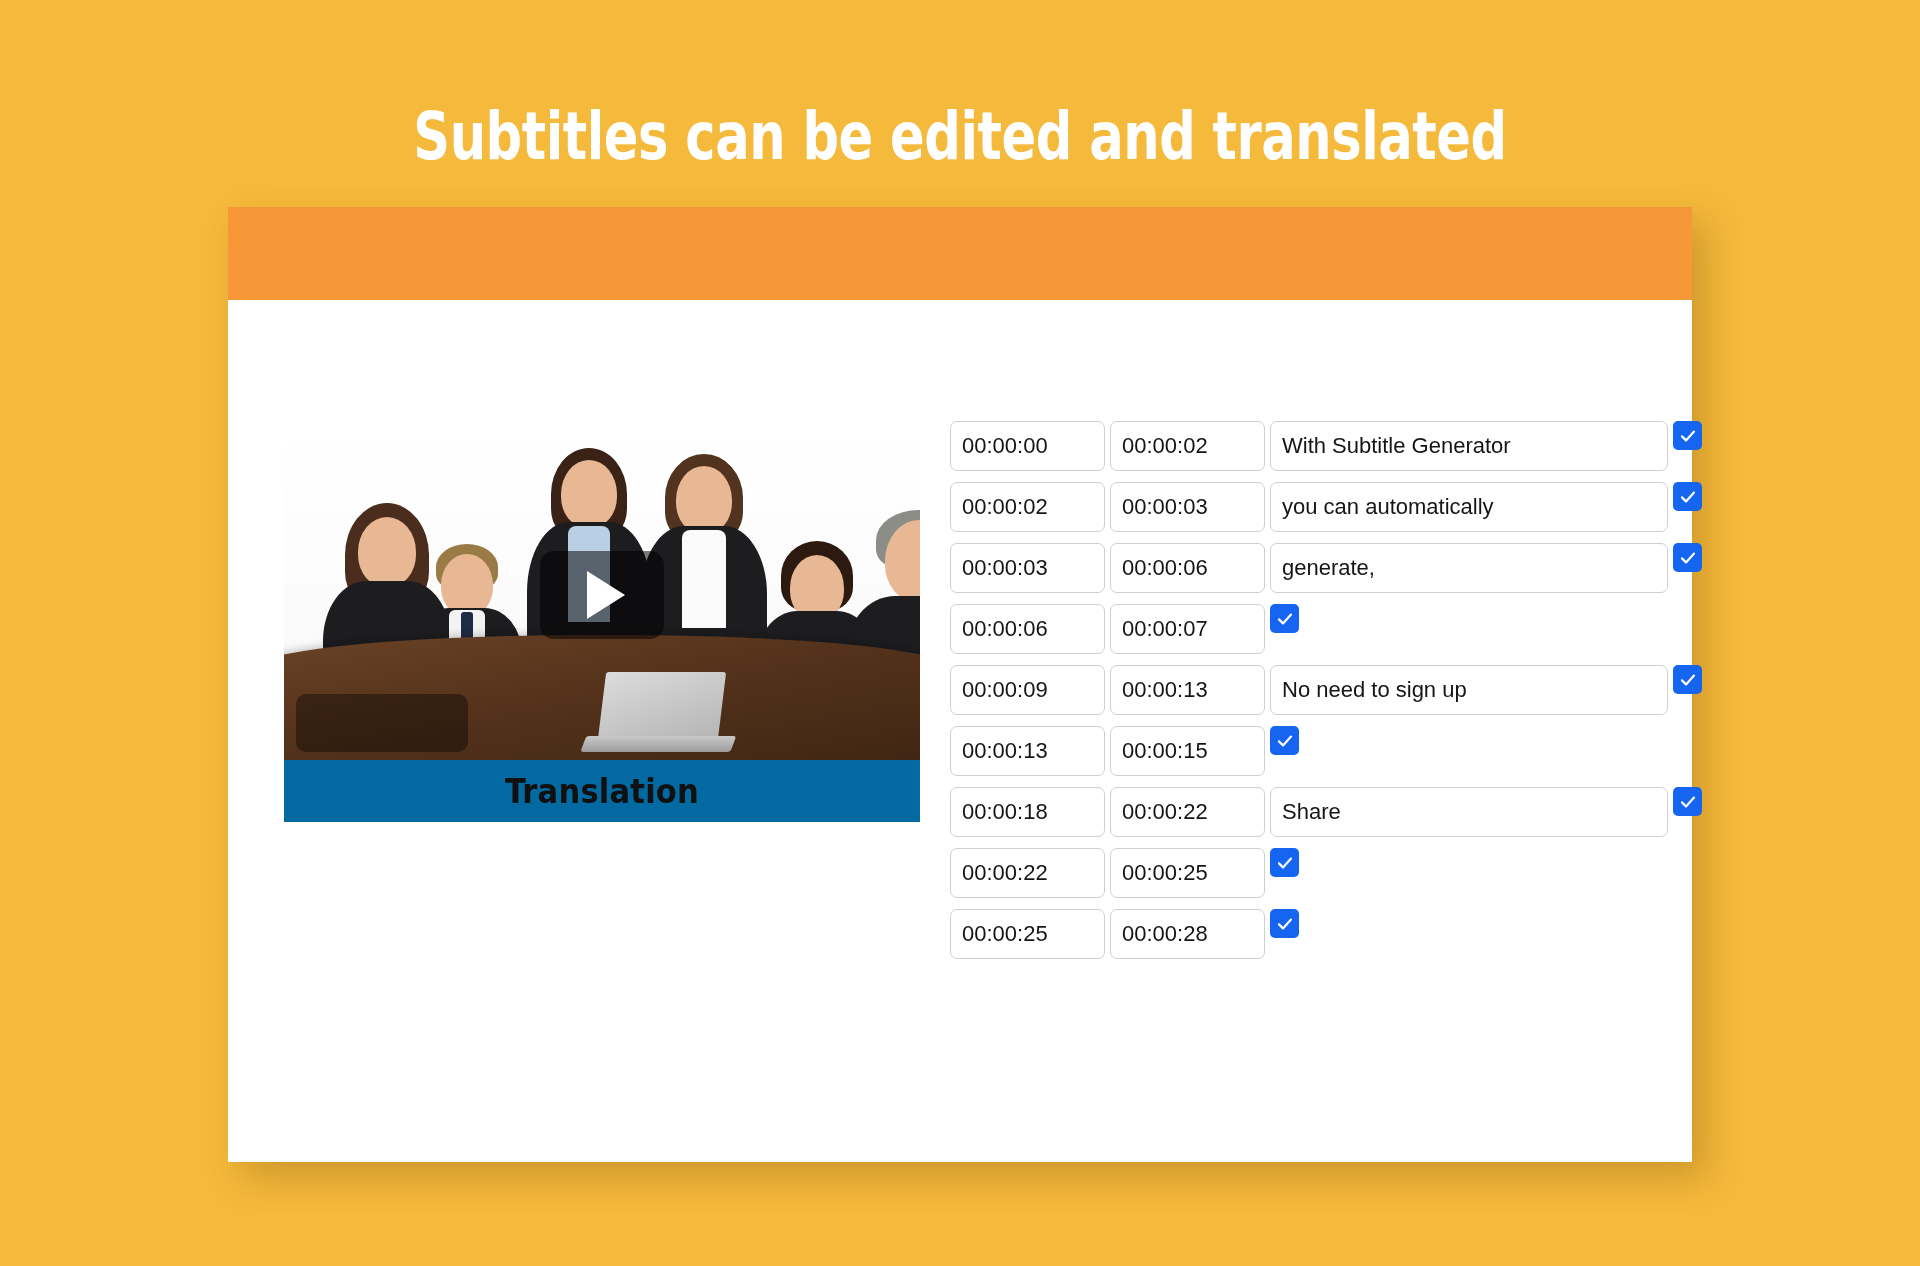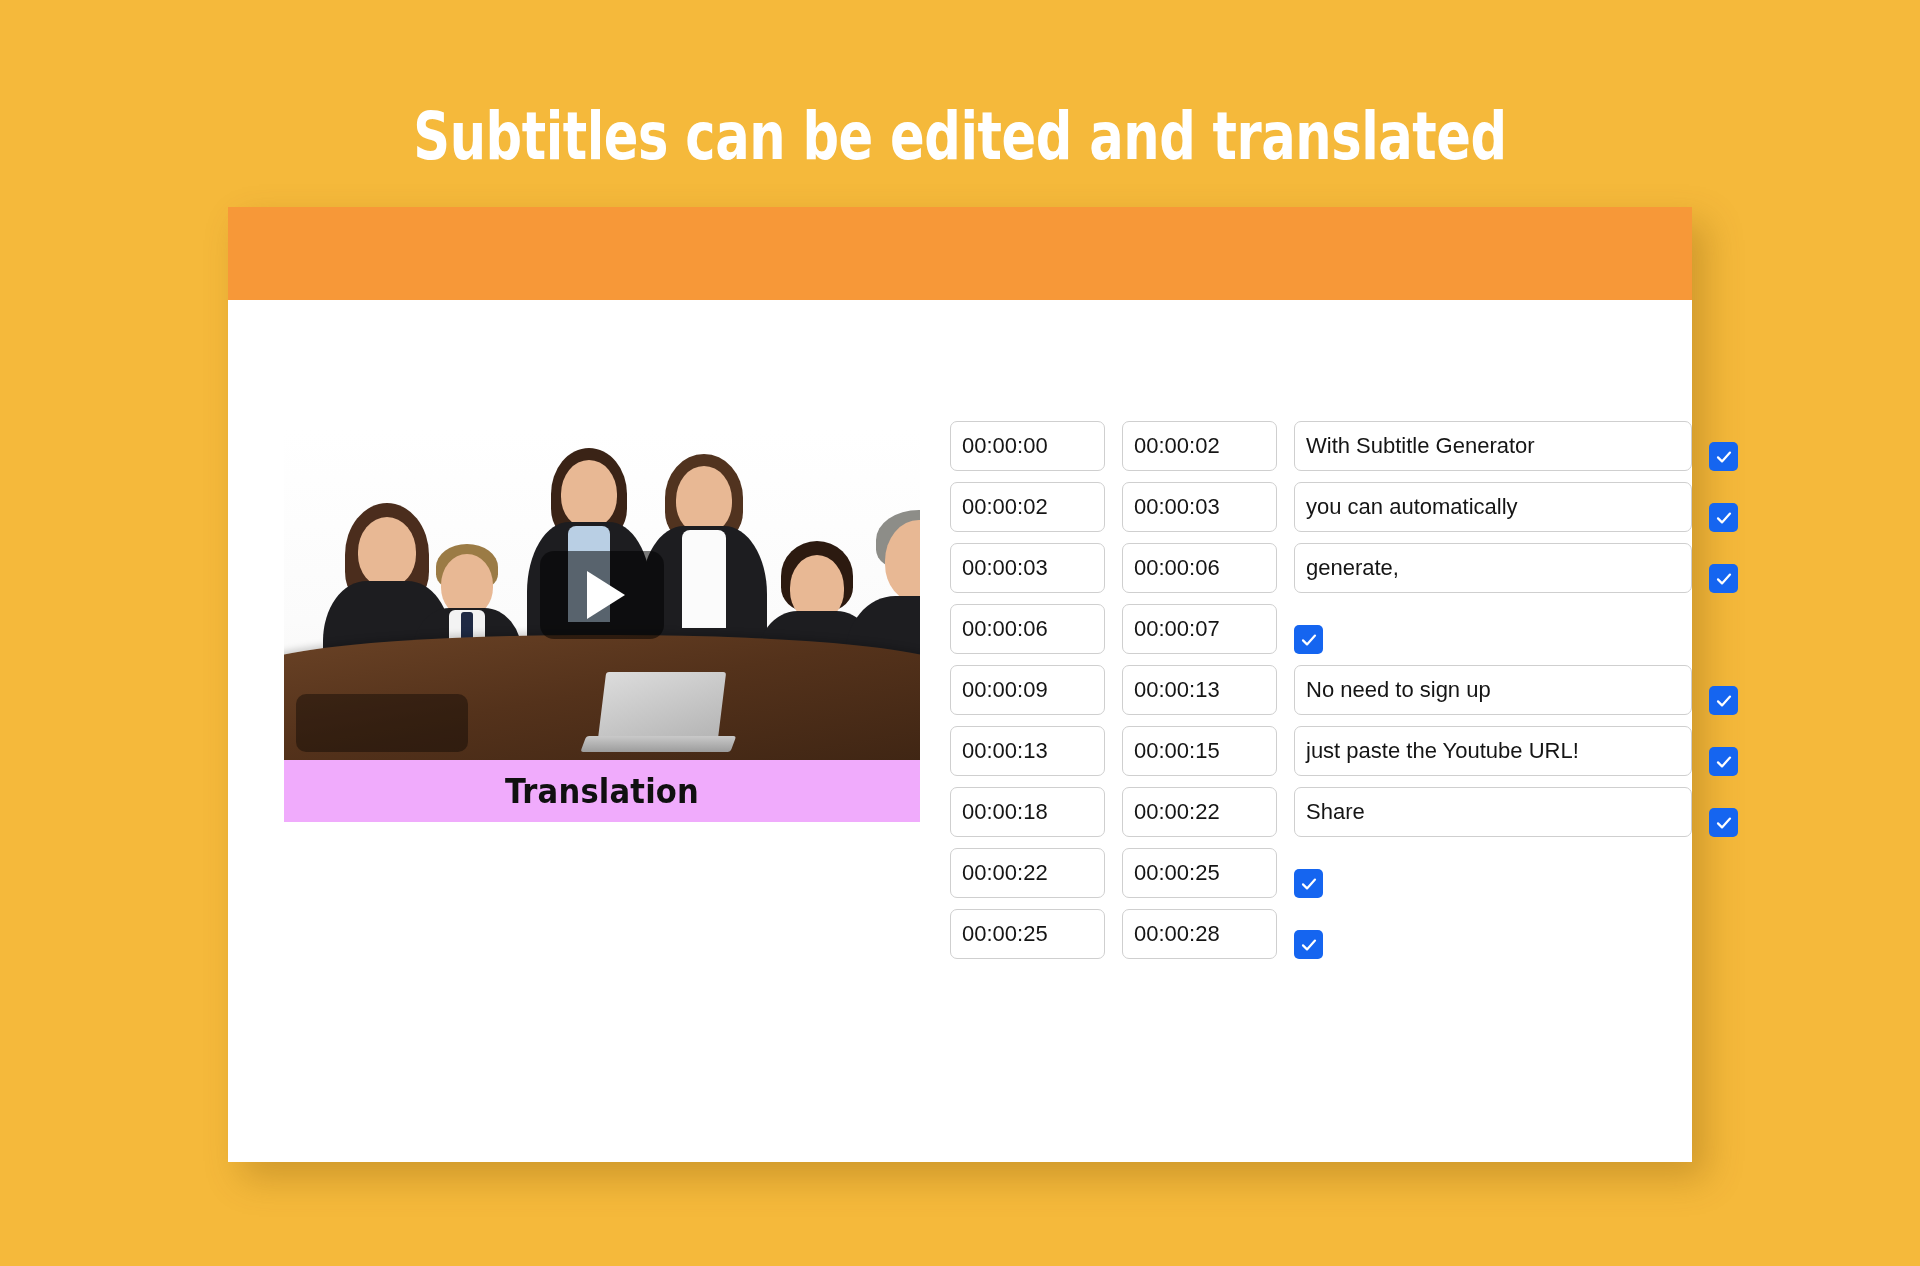--- a/index.html
+++ b/index.html
@@ -159,21 +159,21 @@
   .play-btn .tri {
     width: 0; height: 0;
     border-left: 38px solid #ffffff;
     border-top: 24px solid transparent;
     border-bottom: 24px solid transparent;
     margin-left: 8px;
   }
   .translation-bar {
     width: 636px;
     height: 62px;
-    background: #f0abfc;
+    background: #0369a1;
     display: flex;
     align-items: center;
     justify-content: center;
   }
   .translation-bar span {
     font-family: "DejaVu Sans Condensed", "Liberation Sans Narrow", "Liberation Sans", sans-serif;
     font-weight: bold;
     font-size: 34px;
     color: #101010;
     letter-spacing: 0.2px;
@@ -183,22 +183,22 @@
   .subtitle-table {
     position: absolute;
     left: 722px;
     top: 121px;
     display: flex;
     flex-direction: column;
     gap: 11px;
   }
   .sub-row {
     display: flex;
-    align-items: flex-end;
-    gap: 17px;
+    align-items: flex-start;
+    gap: 5px;
   }
   .field {
     box-sizing: border-box;
     height: 50px;
     background: #ffffff;
     border: 1px solid #cfcfcf;
     border-radius: 7px;
     display: flex;
     align-items: center;
     padding: 0 11px;
@@ -340,21 +340,20 @@
           <div class="field text">No need to sign up</div>
           <div class="checkbox">
             <svg width="20" height="20" viewBox="0 0 20 20">
               <path d="M4 10.4 L8 14.4 L16 5.6" fill="none" stroke="#ffffff" stroke-width="2.2" stroke-linecap="round" stroke-linejoin="round"></path>
             </svg>
           </div>
         </div>
         <div class="sub-row">
           <div class="field time">00:00:13</div>
           <div class="field time">00:00:15</div>
-          <div class="field text">just paste the Youtube URL!</div>
           <div class="checkbox">
             <svg width="20" height="20" viewBox="0 0 20 20">
               <path d="M4 10.4 L8 14.4 L16 5.6" fill="none" stroke="#ffffff" stroke-width="2.2" stroke-linecap="round" stroke-linejoin="round"></path>
             </svg>
           </div>
         </div>
         <div class="sub-row">
           <div class="field time">00:00:18</div>
           <div class="field time">00:00:22</div>
           <div class="field text">Share</div>

